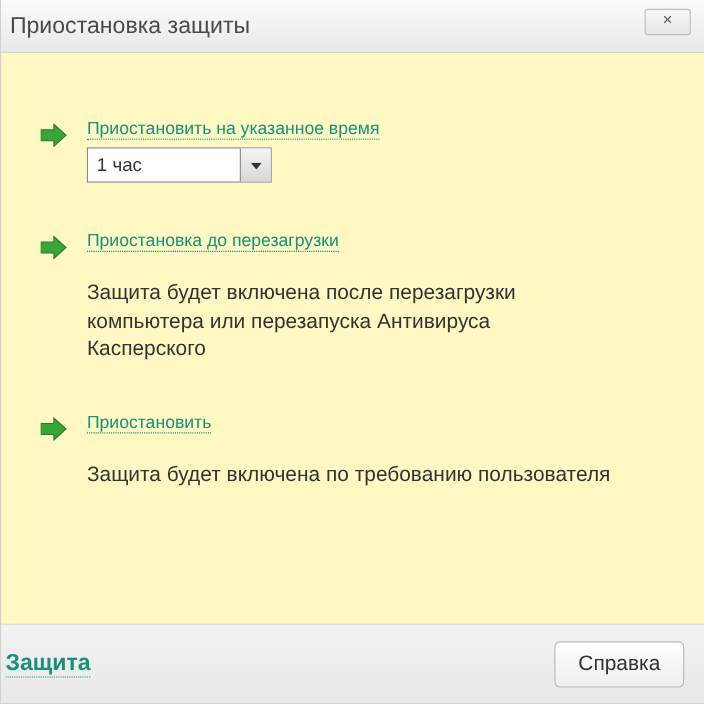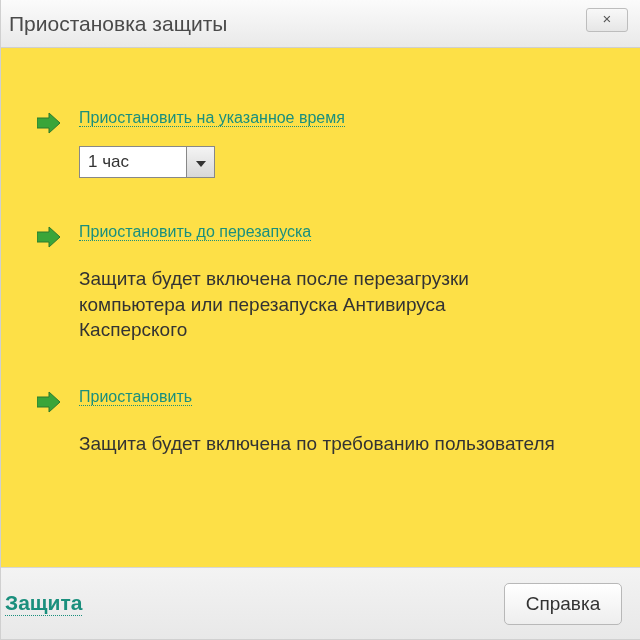--- a/index.html
+++ b/index.html
@@ -4,21 +4,21 @@
 <style>
   * { box-sizing: border-box; margin: 0; padding: 0; }
   html, body { width: 640px; height: 640px; overflow: hidden; }
   body {
     font-family: "Segoe UI", Tahoma, Arial, sans-serif;
     background: #f5f5f5;
   }
   .window {
     width: 640px;
     height: 640px;
-    background: #fde047;
+    background: #fef9c3;
     display: flex;
     flex-direction: column;
     border: 1px solid #d0d0d0;
     border-top: none;
     border-right: none;
     justify-content: space-between;
   }
   .titlebar {
     height: 48px;
     background: linear-gradient(#fbfbfb, #e9e9e9);
@@ -74,22 +74,22 @@
     display: inline;
   }
   .opt-desc {
     color: #333;
     font-size: 19px;
     line-height: 1.35;
     margin-top: 24px;
     max-width: 480px;
   }
   .combo {
-    margin-top: 18px;
-    width: 136px;
+    margin-top: 6px;
+    width: 168px;
     height: 32px;
     border: 1px solid #888;
     background: #fff;
     display: flex;
     align-items: stretch;
     cursor: pointer;
   }
   .combo-val {
     flex: 1;
     padding: 4px 8px;
@@ -169,21 +169,21 @@
       </div>
     </div>
 
     <div class="opt">
       <span class="arrow-icon">
         <svg width="24" height="22" viewBox="0 0 24 22">
           <polygon points="0,6 12,6 12,1 23,11 12,21 12,16 0,16" fill="#39a539" stroke="#2d7a2d" stroke-width="1"></polygon>
         </svg>
       </span>
       <div class="opt-body">
-        <span class="opt-link">Приостановить до перезапуска</span>
+        <span class="opt-link">Приостановка до перезагрузки</span>
         <div class="opt-desc">Защита будет включена после перезагрузки компьютера или перезапуска Антивируса Касперского</div>
       </div>
     </div>
 
     <div class="opt">
       <span class="arrow-icon">
         <svg width="24" height="22" viewBox="0 0 24 22">
           <polygon points="0,6 12,6 12,1 23,11 12,21 12,16 0,16" fill="#39a539" stroke="#2d7a2d" stroke-width="1"></polygon>
         </svg>
       </span>

